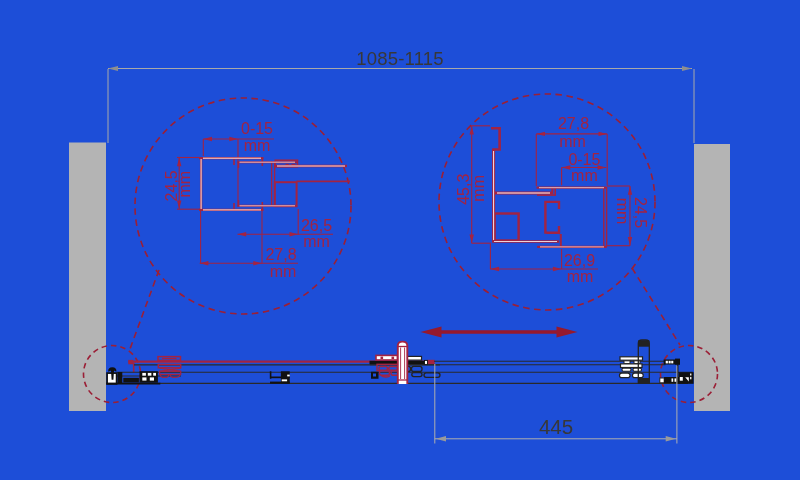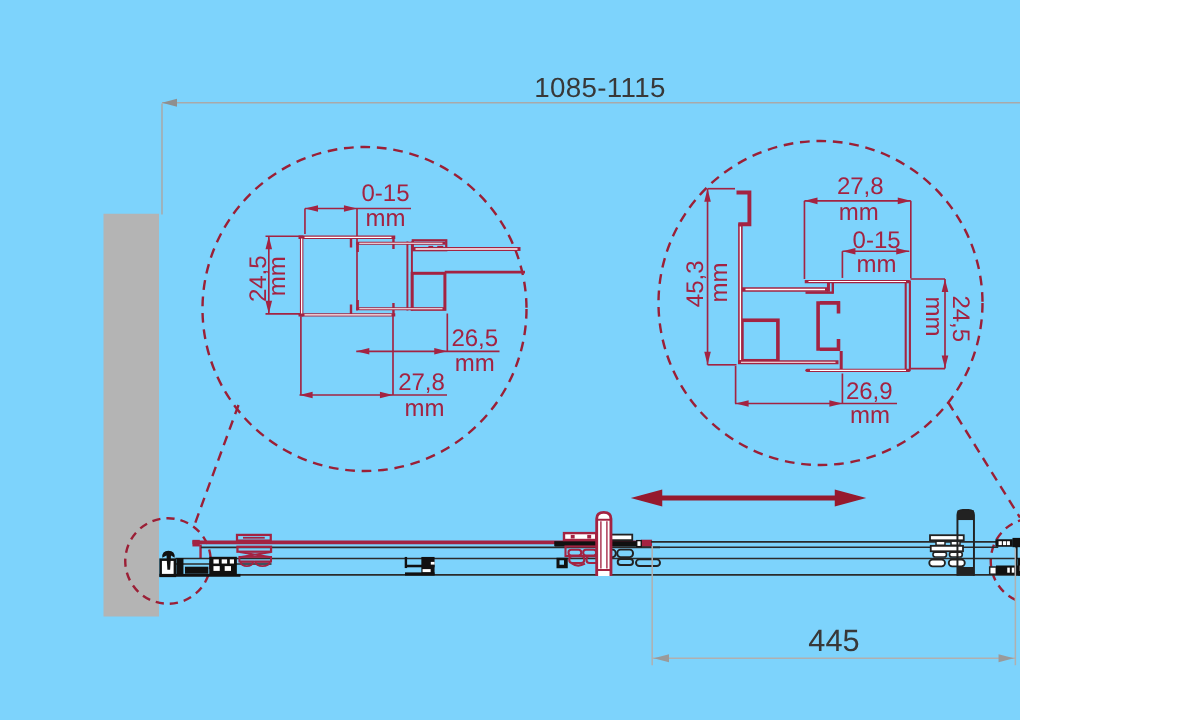--- a/index.html
+++ b/index.html
@@ -1,16 +1,16 @@
 <!DOCTYPE html>
 <html><head>
 <meta charset="utf-8">
 <style>
 html,body{margin:0;padding:0;background:#fff;}
-#stage{width:680px;height:480px;position:relative;background:#7dd3fc;overflow:hidden;}
+#stage{width:800px;height:480px;position:relative;background:#1d4ed8;overflow:hidden;}
 text{font-family:"Liberation Sans",sans-serif;}
 .red{fill:#a32342;}
 .blk{fill:#383838;}
 </style>
 </head>
 <body>
 <div id="stage">
 <svg width="800" height="480" viewBox="0 0 800 480">
 
 <rect x="69" y="142.5" width="37" height="268.5" fill="#b4b4b4"></rect>

